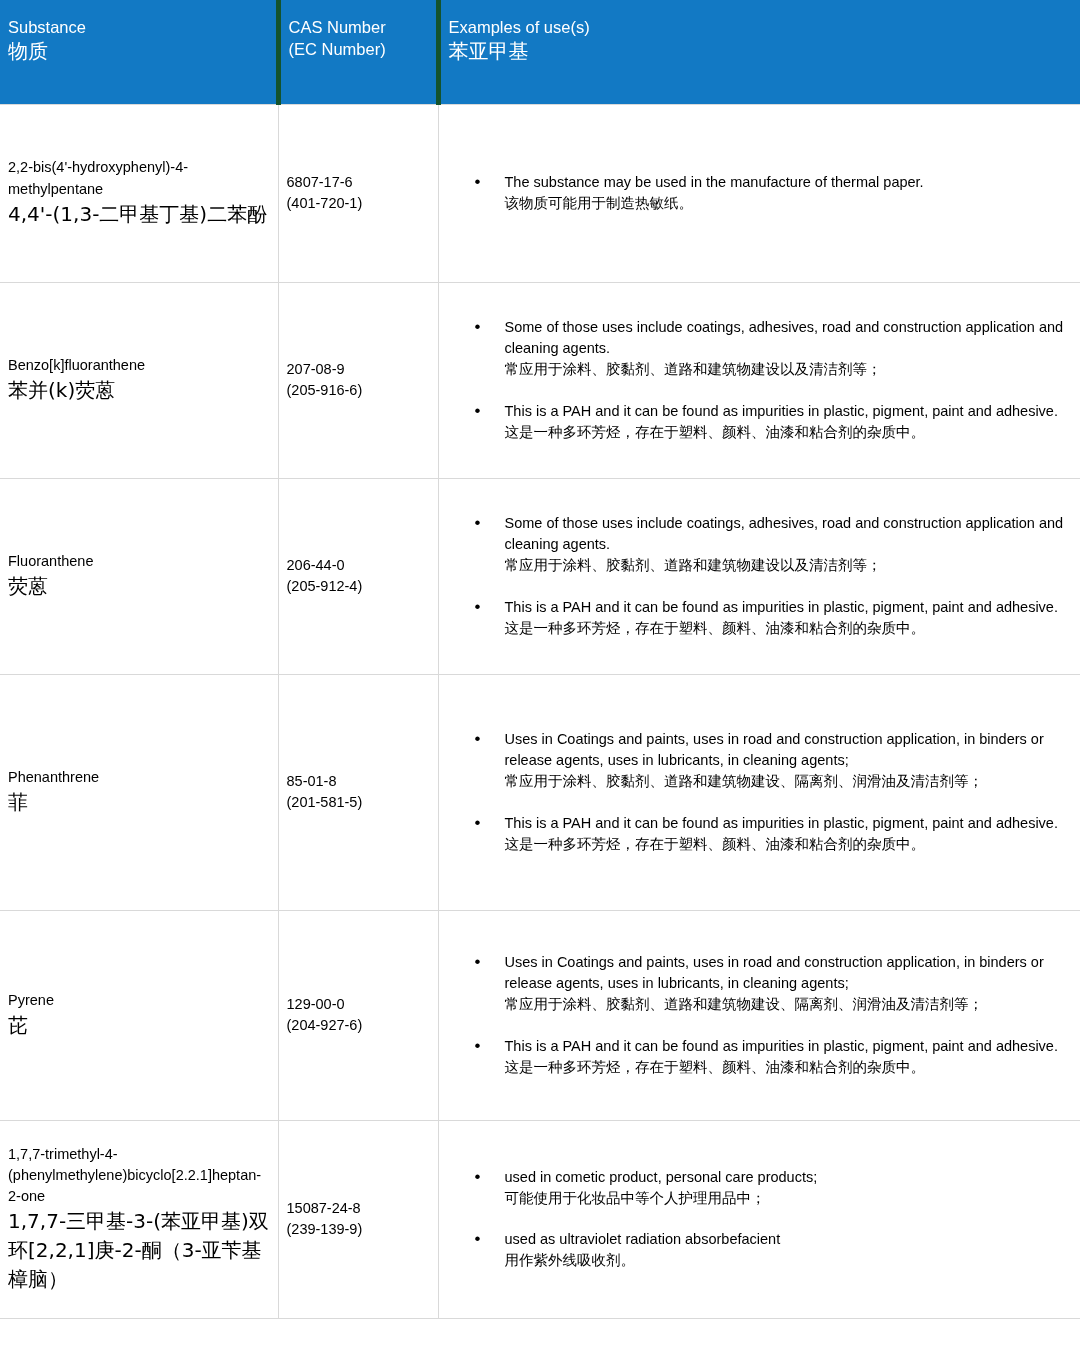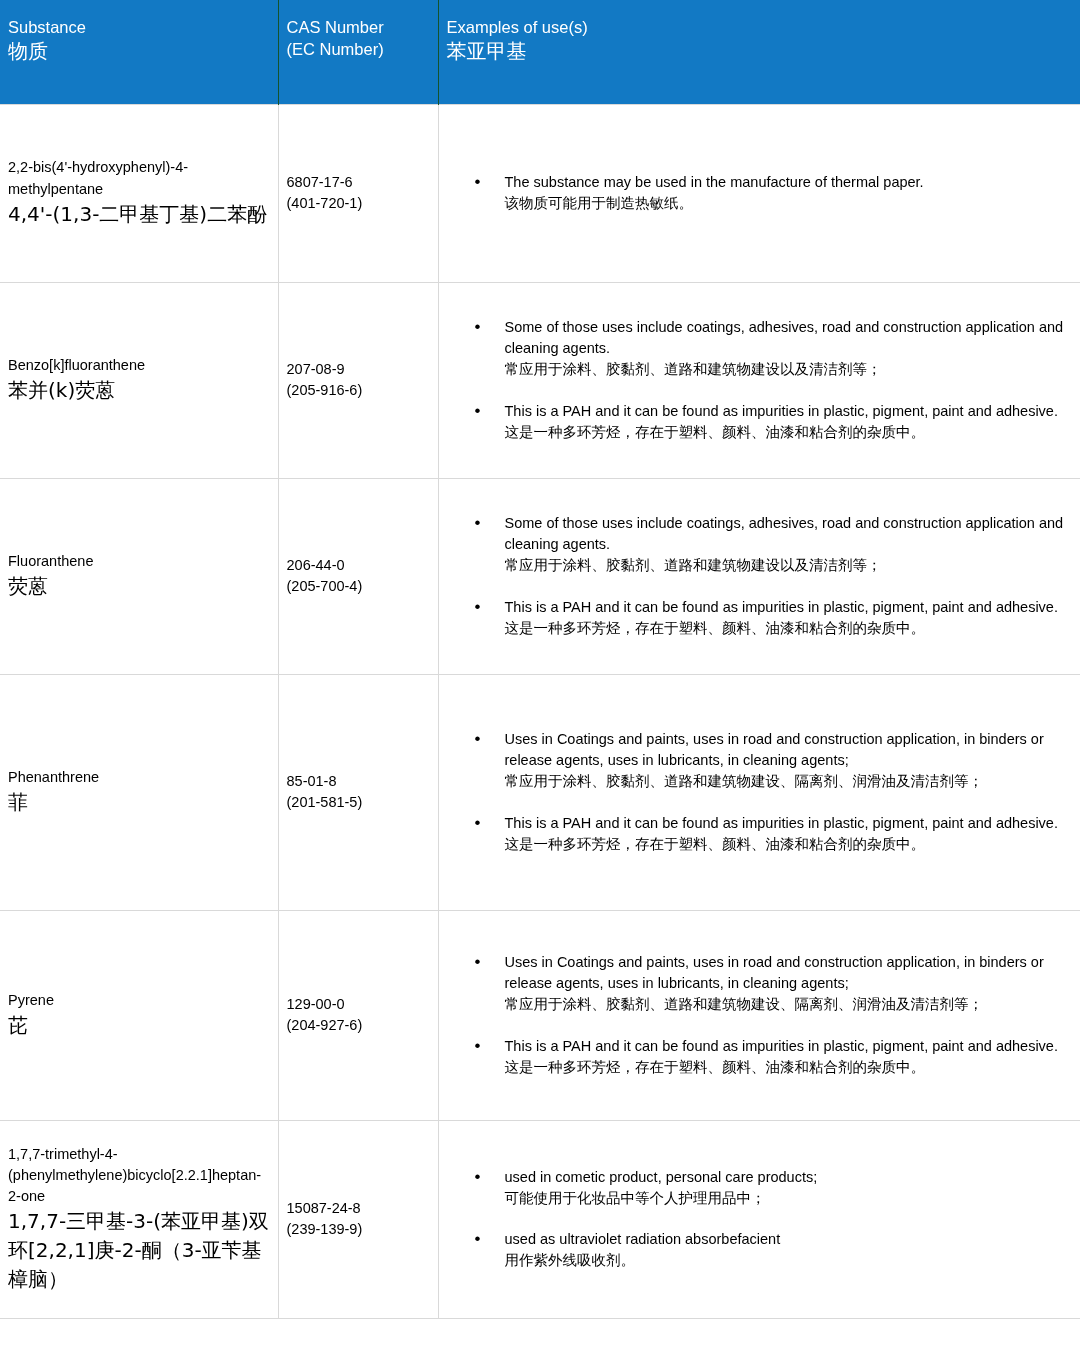--- a/index.html
+++ b/index.html
@@ -29,21 +29,21 @@
 
   thead th {
     background: #1279c4;
     color: #ffffff;
     text-align: left;
     vertical-align: top;
     font-weight: normal;
     font-size: 16.5px;
     line-height: 1.35;
     padding: 16px 8px 14px 8px;
-    border-right: 1px solid #14532d;
+    border-right: 5px solid #14532d;
     height: 104px;
   }
   thead th:last-child { border-right: none; }
   .hdr-line { display: block; }
   .hdr-line.cn { font-family: "DejaVu Sans", sans-serif; font-size: 20px; }
 
   tbody td {
     border-top: 1px solid #d9d9d9;
     border-right: 1px solid #d9d9d9;
     border-bottom: 1px solid #d9d9d9;
@@ -160,21 +160,21 @@
         </td>
       </tr>
 
       <tr class="r3">
         <td class="cell-sub">
           <span class="en">Fluoranthene</span>
           <span class="cn">荧蒽</span>
         </td>
         <td class="cell-cas">
           <span class="line">206-44-0</span>
-          <span class="line">(205-700-4)</span>
+          <span class="line">(205-912-4)</span>
         </td>
         <td class="cell-uses">
           <ul class="uses">
             <li>
               <span class="en">Some of those uses include coatings, adhesives, road and construction application and cleaning agents.</span>
               <span class="cn">常应用于涂料、胶黏剂、道路和建筑物建设以及清洁剂等；</span>
             </li>
             <li>
               <span class="en">This is a PAH and it can be found as impurities in plastic, pigment, paint and adhesive.</span>
               <span class="cn">这是一种多环芳烃，存在于塑料、颜料、油漆和粘合剂的杂质中。</span>

